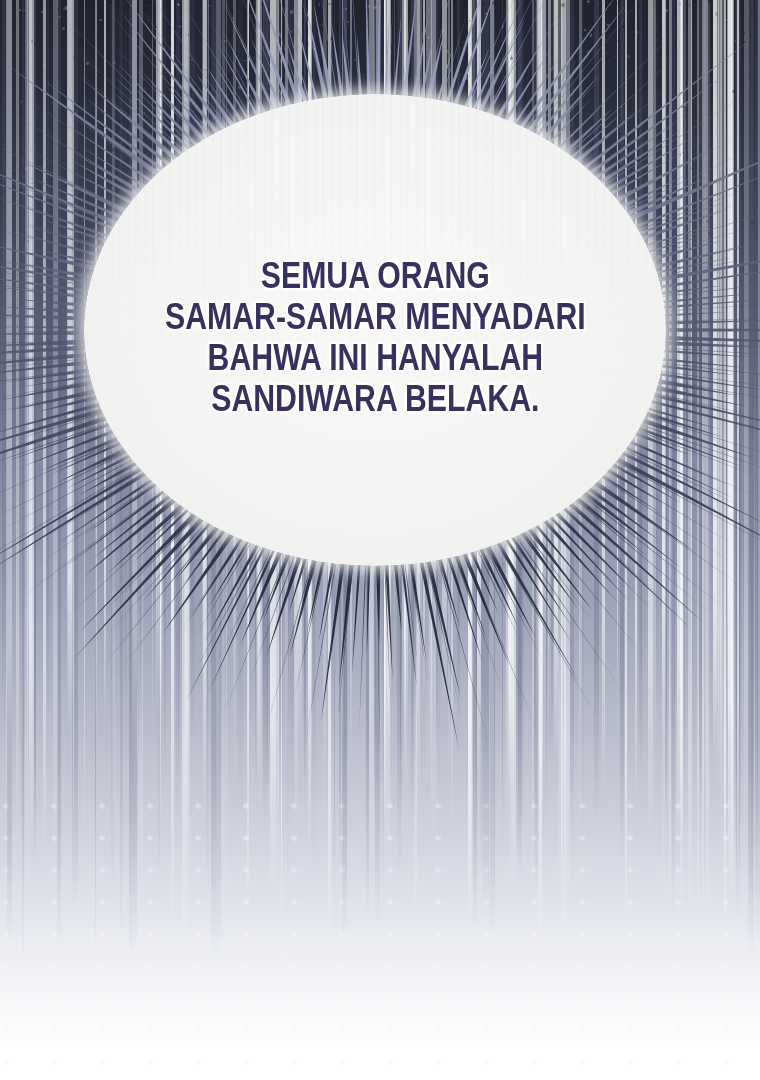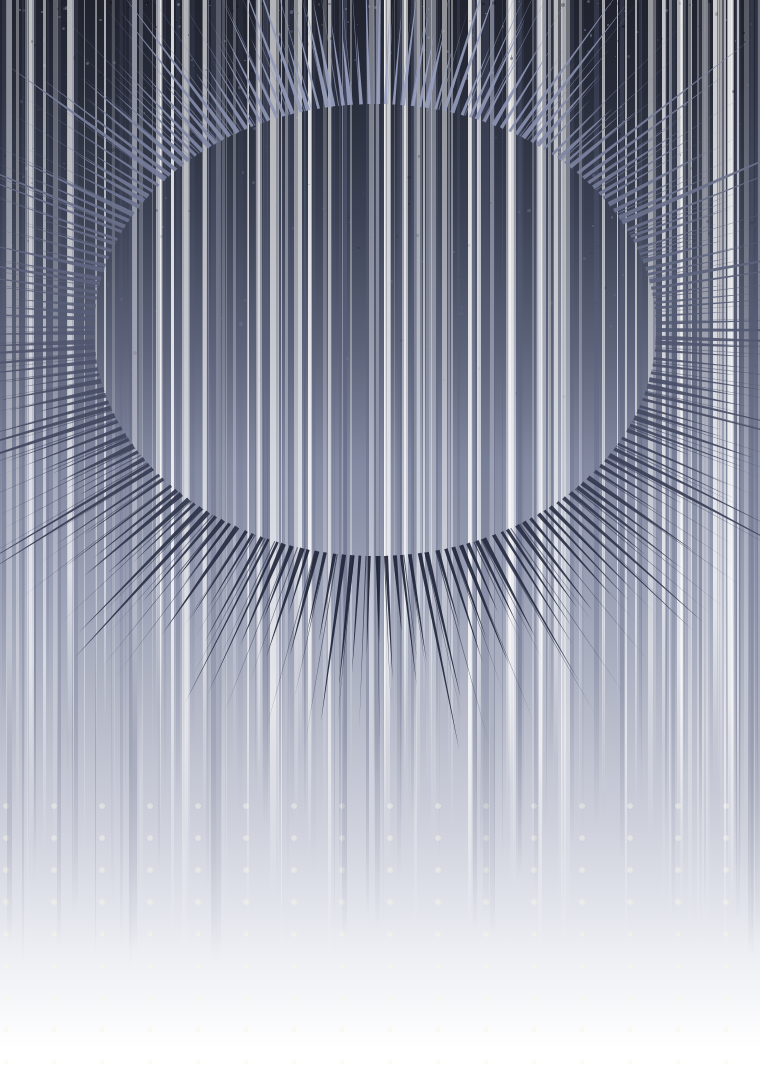--- a/index.html
+++ b/index.html
@@ -994,13 +994,21 @@
       <polygon points="646.0,270.9 645.2,267.0 748.8,245.7" fill="rgb(96,103,129)" opacity="0.92"></polygon>
       <polygon points="647.8,276.1 647.1,273.0 731.6,257.4" fill="rgb(95,101,128)" opacity="0.92"></polygon>
       <polygon points="649.8,283.5 649.0,278.9 829.9,249.1" fill="rgb(93,100,126)" opacity="0.92"></polygon>
       <polygon points="651.5,290.0 651.0,286.8 808.8,264.6" fill="rgb(92,98,124)" opacity="0.92"></polygon>
       <polygon points="652.7,296.2 652.3,292.8 724.2,285.3" fill="rgb(91,97,123)" opacity="0.92"></polygon>
       <polygon points="654.1,304.3 653.9,301.6 767.4,292.0" fill="rgb(89,95,121)" opacity="0.92"></polygon>
       <polygon points="654.8,309.6 654.6,306.6 771.3,299.0" fill="rgb(88,94,120)" opacity="0.92"></polygon>
       <polygon points="655.5,317.2 655.4,314.4 728.2,312.1" fill="rgb(86,93,118)" opacity="0.92"></polygon>
       <polygon points="655.9,325.1 655.8,321.4 779.1,320.3" fill="rgb(85,91,116)" opacity="0.92"></polygon>
     </svg>
+  <div class="bubble">
+    <div class="bubble-text">
+      <div class="line">SEMUA ORANG</div>
+      <div class="line">SAMAR-SAMAR MENYADARI</div>
+      <div class="line">BAHWA INI HANYALAH</div>
+      <div class="line">SANDIWARA BELAKA.</div>
+    </div>
+  </div>
 </div>
 
 </body></html>

